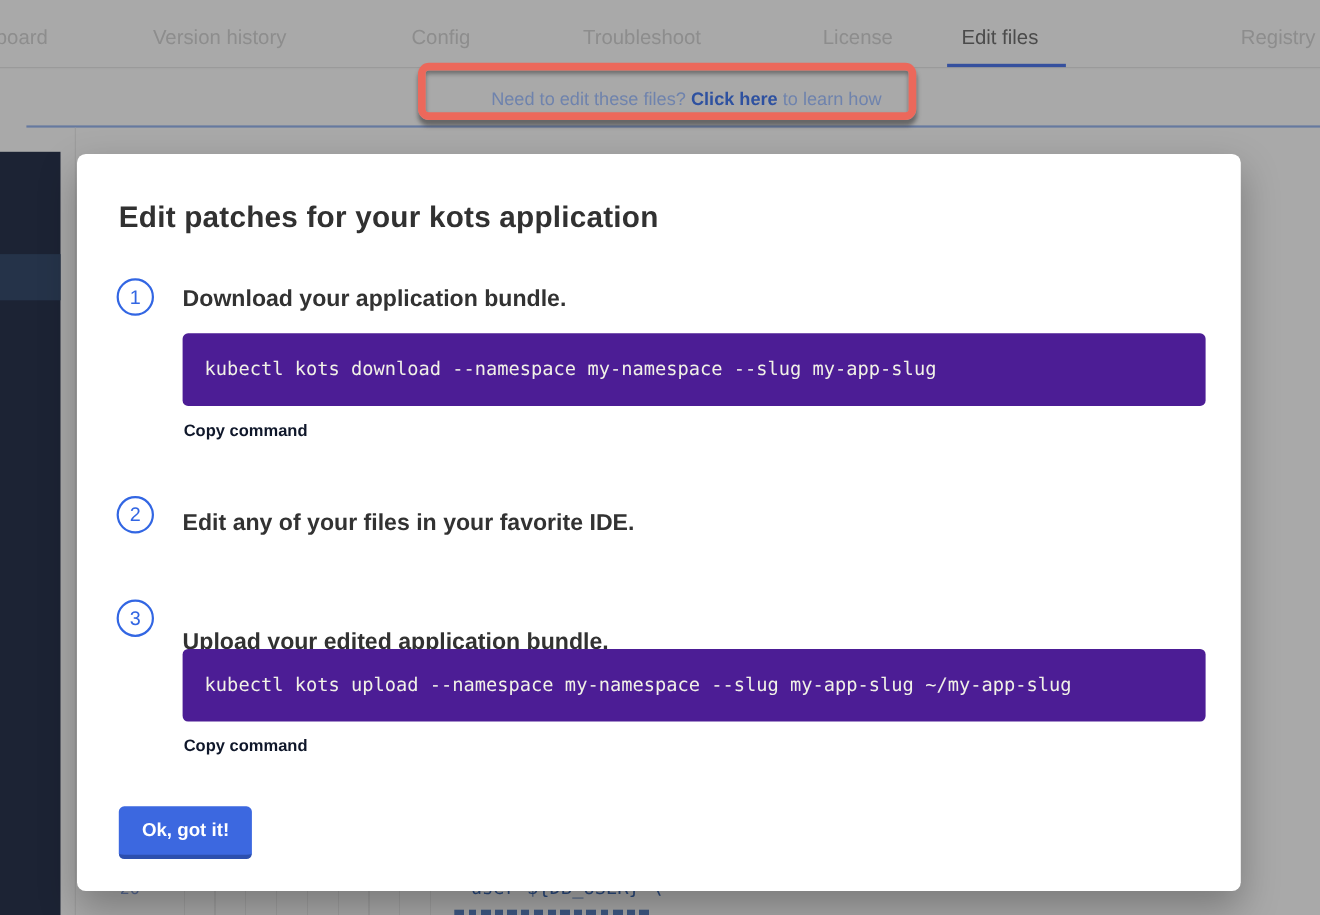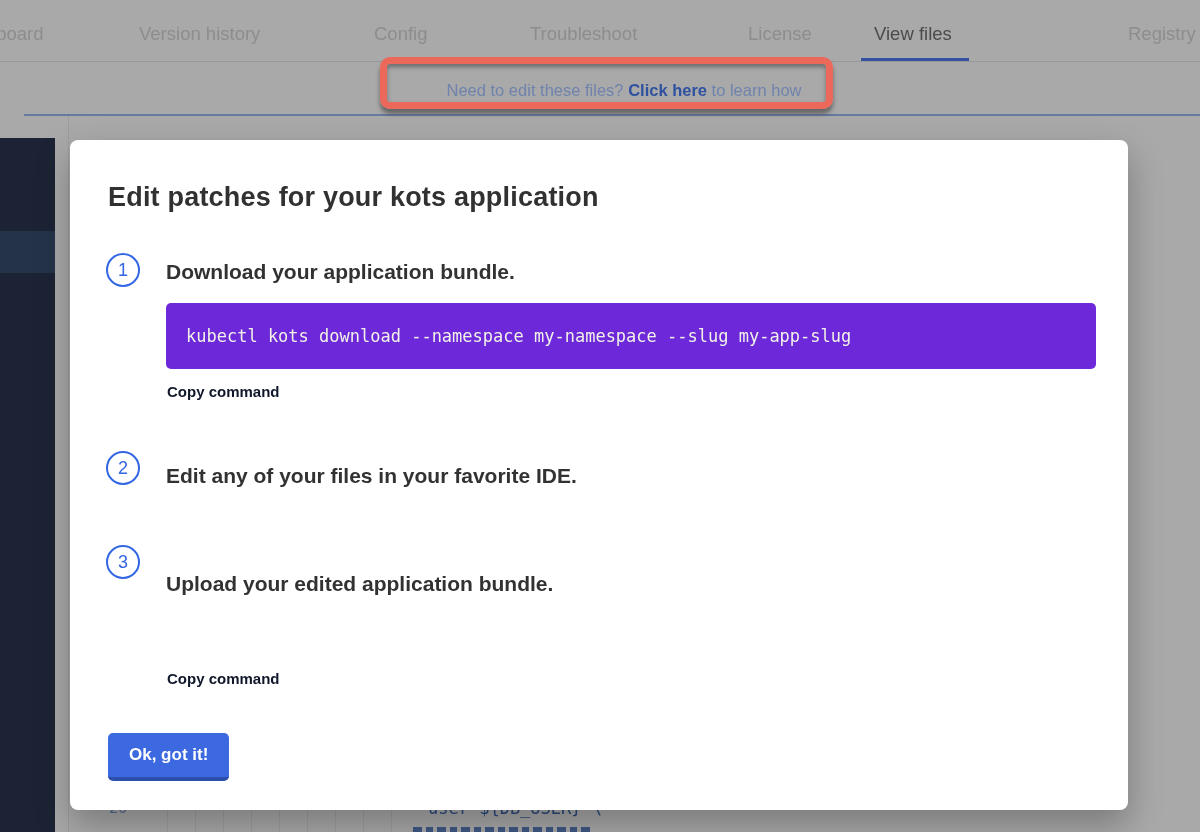--- a/index.html
+++ b/index.html
@@ -63,21 +63,21 @@
   .step-circle { position:absolute; left:36px; width:34px; height:34px;
     border:2px solid #3266e3; border-radius:50%; color:#3266e3;
     font-size:18px; line-height:30px; text-align:center; background:#fff; }
   .step-text { position:absolute; left:96px; font-size:21px; font-weight:bold;
     color:#323232; }
   .c1 { top:113px; } .t1 { top:120px; }
   .c2 { top:311px; } .t2 { top:324px; }
   .c3 { top:405px; } .t3 { top:432px; }
 
   .code-block { position:absolute; left:96px; width:930px; height:66px;
-    background:#6d28d9; border-radius:5px; color:#f1f1e7;
+    background:#4c1d95; border-radius:5px; color:#f1f1e7;
     font-family:"DejaVu Sans Mono", monospace; font-size:17px;
     line-height:66px; padding-left:20px; white-space:pre; overflow:hidden; }
   .code-1 { top:163px; } .code-2 { top:450px; }
 
   .copy-link { position:absolute; left:97px; font-size:15px; font-weight:bold;
     color:#0f172a; cursor:pointer; }
   .copy-1 { top:243px; } .copy-2 { top:530px; }
 
   .ok-button { position:absolute; left:38px; top:593px; display:inline-block;
     background:#3c68e0; border:none; border-bottom:4px solid #2c4fae;
@@ -89,21 +89,21 @@
 
 <div class="screen">
 
   <div class="nav-topstrip"></div>
   <div class="navbar">
     <div class="nav-tab tab-0">Dashboard</div>
     <div class="nav-tab tab-1">Version history</div>
     <div class="nav-tab tab-2">Config</div>
     <div class="nav-tab tab-3">Troubleshoot</div>
     <div class="nav-tab tab-4">License</div>
-    <div class="nav-tab tab-5 active">View files</div>
+    <div class="nav-tab tab-5 active">Edit files</div>
     <div class="nav-tab tab-6">Registry settings</div>
     <div class="active-underline"></div>
   </div>
 
   <div class="banner">
     <div class="banner-text"><span>Need to edit these files? </span><span class="banner-link">Click here</span><span> to learn how</span></div>
   </div>
 
   <div class="sidebar">
     <div class="sidebar-selected"></div>
@@ -125,18 +125,19 @@
     <div class="step-circle c1">1</div>
     <div class="step-text t1">Download your application bundle.</div>
     <div class="code-block code-1">kubectl kots download --namespace my-namespace --slug my-app-slug</div>
     <div class="copy-link copy-1">Copy command</div>
 
     <div class="step-circle c2">2</div>
     <div class="step-text t2">Edit any of your files in your favorite IDE.</div>
 
     <div class="step-circle c3">3</div>
     <div class="step-text t3">Upload your edited application bundle.</div>
+    <div class="code-block code-2">kubectl kots upload --namespace my-namespace --slug my-app-slug ~/my-app-slug</div>
     <div class="copy-link copy-2">Copy command</div>
 
     <button class="ok-button">Ok, got it!</button>
   </div>
 
 </div>
 
 </body></html>

